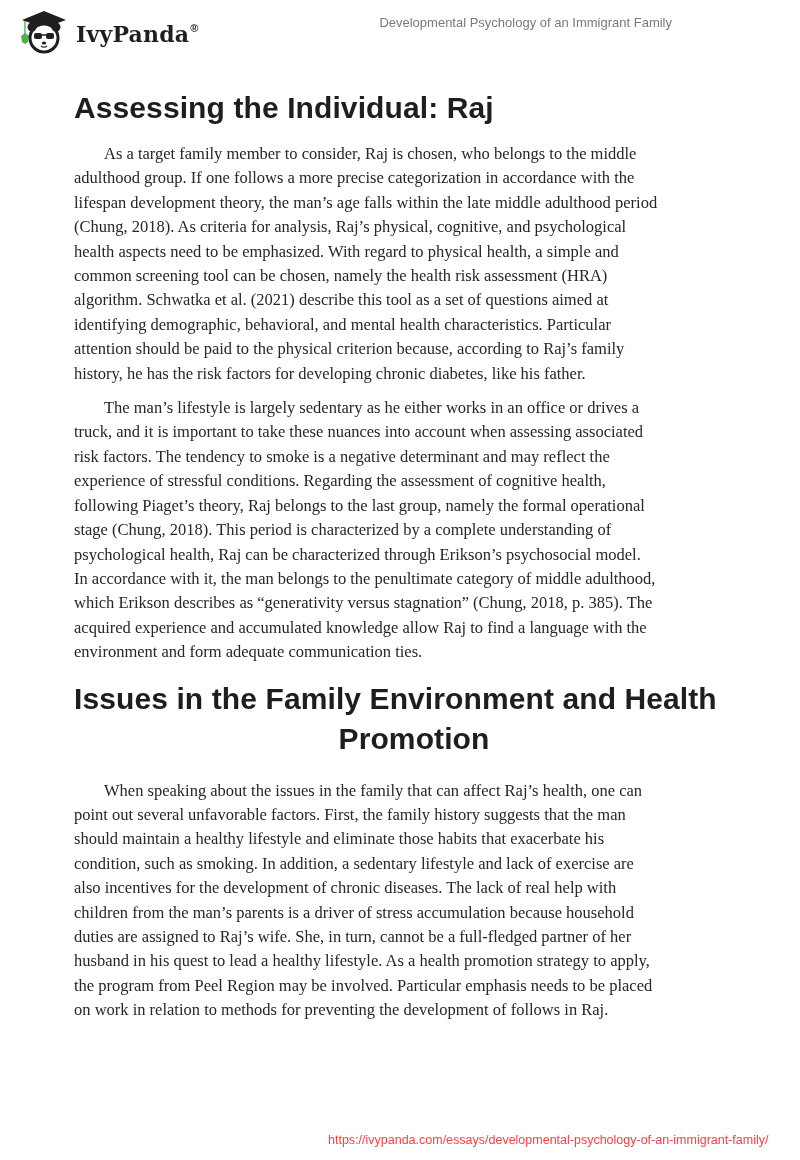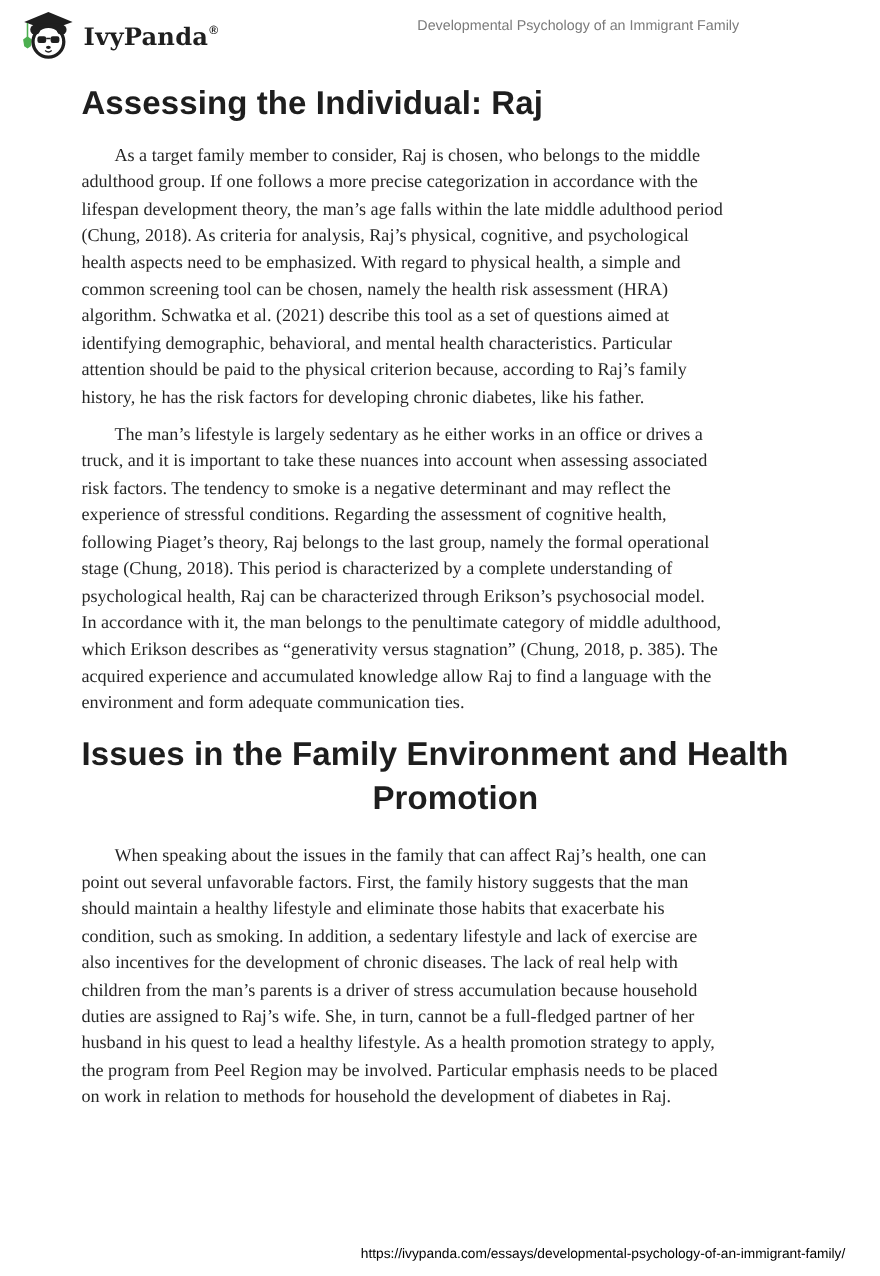--- a/index.html
+++ b/index.html
@@ -57,21 +57,21 @@
       position: absolute;
       right: 32px;
       top: 15px;
       font-size: 13px;
       color: #7a7a7a;
       white-space: nowrap;
     }
     .content {
       position: absolute;
       left: 74px;
-      top: 71px;
+      top: 84px;
       width: 680px;
     }
     h1 {
       margin: 0;
       font-size: 30px;
       font-weight: bold;
       line-height: 40px;
       color: #1e1e1e;
       letter-spacing: 0.1px;
     }
@@ -90,21 +90,21 @@
       font-family: Liberation Serif, serif;
     }
     .para .line.indent {
       padding-left: 30px;
     }
     .footer-url {
       position: absolute;
       left: 328px;
       top: 1133px;
       font-size: 12.5px;
-      color: #000000;
+      color: #ef4444;
       white-space: nowrap;
     }
   </style>
 </head>
 <body>
 
 <div class="header">
   <div class="logo">
     <span>
       <svg viewBox="0 0 58 50" xmlns="http://www.w3.org/2000/svg">
@@ -172,18 +172,18 @@
   <p class="para" style="margin-top:20px;">
     <span class="line indent">When speaking about the issues in the family that can affect Raj’s health, one can</span>
     <span class="line">point out several unfavorable factors. First, the family history suggests that the man</span>
     <span class="line">should maintain a healthy lifestyle and eliminate those habits that exacerbate his</span>
     <span class="line">condition, such as smoking. In addition, a sedentary lifestyle and lack of exercise are</span>
     <span class="line">also incentives for the development of chronic diseases. The lack of real help with</span>
     <span class="line">children from the man’s parents is a driver of stress accumulation because household</span>
     <span class="line">duties are assigned to Raj’s wife. She, in turn, cannot be a full-fledged partner of her</span>
     <span class="line">husband in his quest to lead a healthy lifestyle. As a health promotion strategy to apply,</span>
     <span class="line">the program from Peel Region may be involved. Particular emphasis needs to be placed</span>
-    <span class="line">on work in relation to methods for household the development of diabetes in Raj.</span>
+    <span class="line">on work in relation to methods for preventing the development of follows in Raj.</span>
   </p>
 
 </div>
 
 <a class="footer-url">https://ivypanda.com/essays/developmental-psychology-of-an-immigrant-family/</a>
 
 </body></html>

